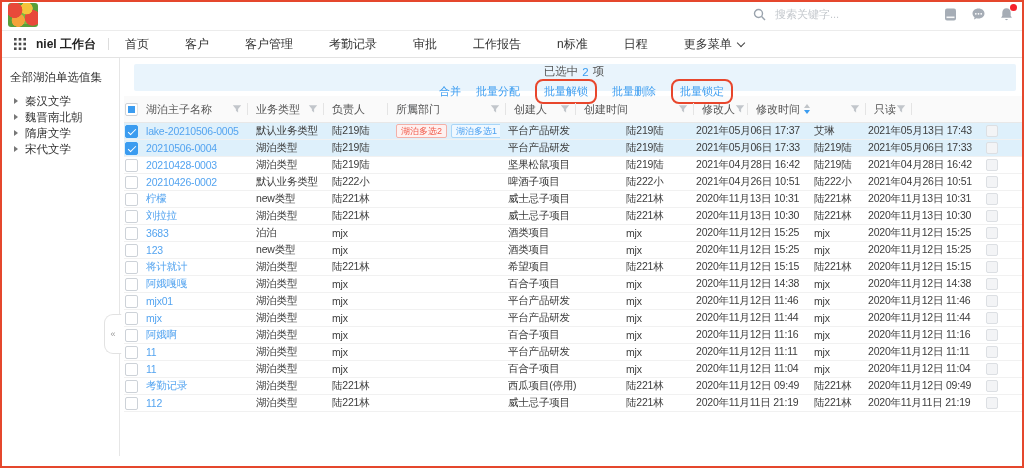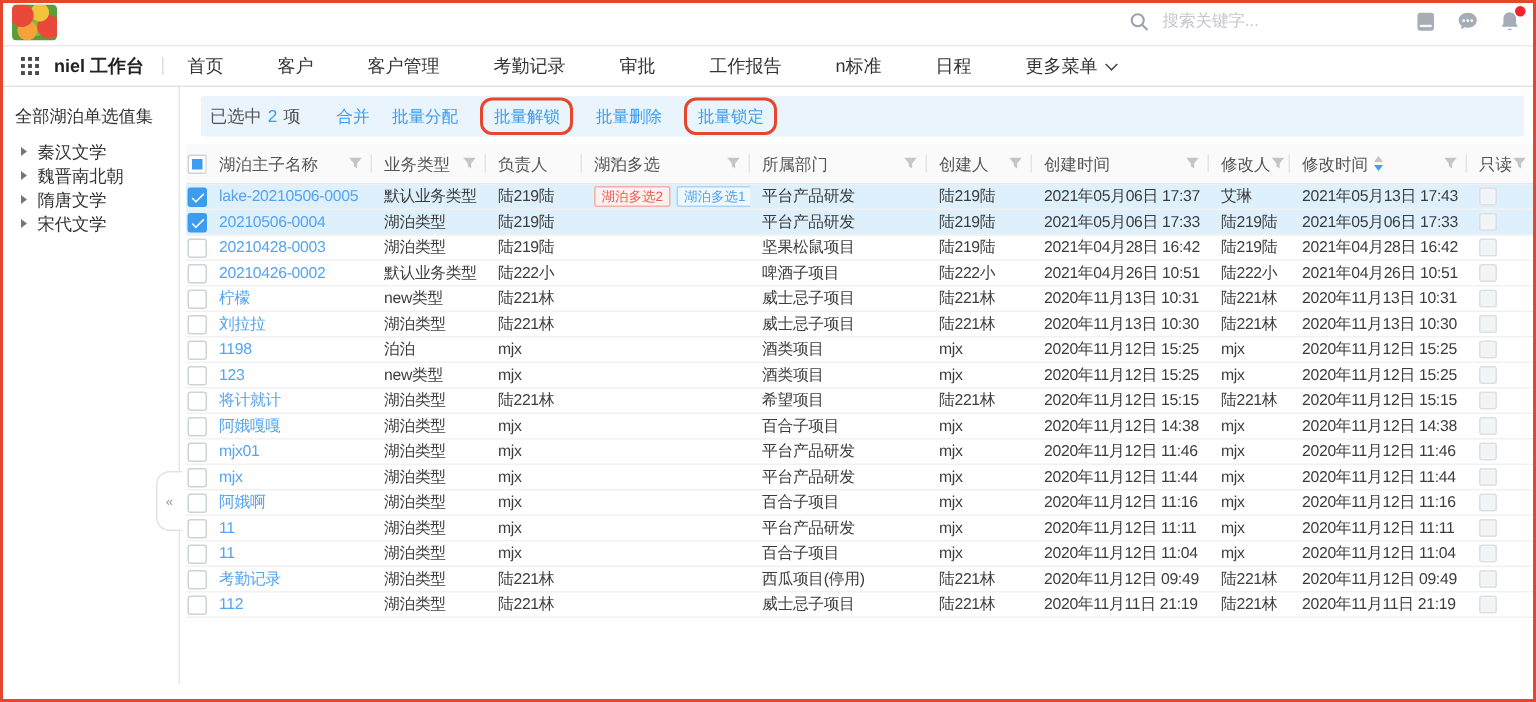--- a/index.html
+++ b/index.html
@@ -37,21 +37,21 @@
   .sidebar{position:absolute;left:0;top:58px;width:120px;bottom:12px;background:#fff;border-right:1px solid #e6e6e6;box-sizing:border-box;padding:12px 0 0 10px;}
   .sidebar-title{font-size:11.5px;color:#333;margin-bottom:8px;}
   .tree{list-style:none;margin:0;padding:0;}
   .tree-item{height:16px;display:flex;align-items:center;gap:7px;padding-left:4px;cursor:pointer;}
   .tree-caret{width:0;height:0;border-left:4px solid #777;border-top:3.2px solid transparent;border-bottom:3.2px solid transparent;}
   .tree-label{font-size:11.5px;color:#333;}
   .collapse-handle{position:absolute;left:104px;top:314px;width:16px;height:38px;background:#fff;border:1px solid #e2e2e2;border-right:1px solid #fff;border-radius:9px 0 0 9px;display:flex;align-items:center;justify-content:center;font-size:9px;color:#999;z-index:5;cursor:pointer;}
 
   
   .main{position:absolute;left:124px;top:58px;right:0;bottom:0;background:#fff;}
-  .toolbar{height:27px;margin:6px 8px 0 10px;background:#e9f4fc;display:flex;align-items:center;padding:0 8px 0 6px;font-size:11.5px;color:#555;border-radius:2px;}
+  .toolbar{height:27px;margin:6px 8px 0 10px;background:#e9f4fc;display:flex;align-items:center;padding:0 8px 0 6px;font-size:11.5px;color:#555;border-radius:2px;flex-direction:column;}
   .sel-info{display:flex;align-items:center;}
   .sel-info .count{color:#3b9cf0;margin:0 4px;}
   .actions{display:flex;align-items:center;gap:15px;margin-left:24px;}
   .tb-action{color:#3b9cf0;font-size:11px;text-decoration:none;cursor:pointer;white-space:nowrap;}
   .red-box{border:2px solid #e8462c;border-radius:8px;padding:3px 7px;display:flex;background:transparent;}
 
   
   .table{margin-top:5px;}
   .thead{display:flex;height:26px;background:#fafafa;border-bottom:1px solid #e8e8e8;align-items:stretch;}
   .th{position:relative;display:flex;align-items:center;justify-content:space-between;box-sizing:border-box;padding:0 6px 0 8px;flex-shrink:0;}
@@ -244,30 +244,20 @@
           <div class="th c-owner">
             <span class="th-left">
               <span class="th-label">负责人</span>
             </span>
             <span class="funnel">
               <svg width="10" height="10" viewBox="0 0 10 10">
                 <path d="M0.8 1.2h8.4L6.1 5v3.4L3.9 6.8V5z" fill="#c2c6cb"></path>
               </svg>
             </span>
           </div>
-          <div class="th c-multi">
-            <span class="th-left">
-              <span class="th-label">湖泊多选</span>
-            </span>
-            <span class="funnel">
-              <svg width="10" height="10" viewBox="0 0 10 10">
-                <path d="M0.8 1.2h8.4L6.1 5v3.4L3.9 6.8V5z" fill="#c2c6cb"></path>
-              </svg>
-            </span>
-          </div>
           <div class="th c-dept">
             <span class="th-left">
               <span class="th-label">所属部门</span>
             </span>
             <span class="funnel">
               <svg width="10" height="10" viewBox="0 0 10 10">
                 <path d="M0.8 1.2h8.4L6.1 5v3.4L3.9 6.8V5z" fill="#c2c6cb"></path>
               </svg>
             </span>
           </div>
@@ -526,21 +516,21 @@
             </div>
             <div class="td c-readonly">
               <div class="cb ro"></div>
             </div>
           </div>
           <div class="tr">
             <div class="td c-select td-center">
               <div class="cb"></div>
             </div>
             <div class="td c-name">
-              <a class="link">1198</a>
+              <a class="link">3683</a>
             </div>
             <div class="td c-type">
               <span class="cell-text">泊泊</span>
             </div>
             <div class="td c-owner">
               <span class="cell-text">mjx</span>
             </div>
             <div class="td c-multi"></div>
             <div class="td c-dept">
               <span class="cell-text">酒类项目</span>

